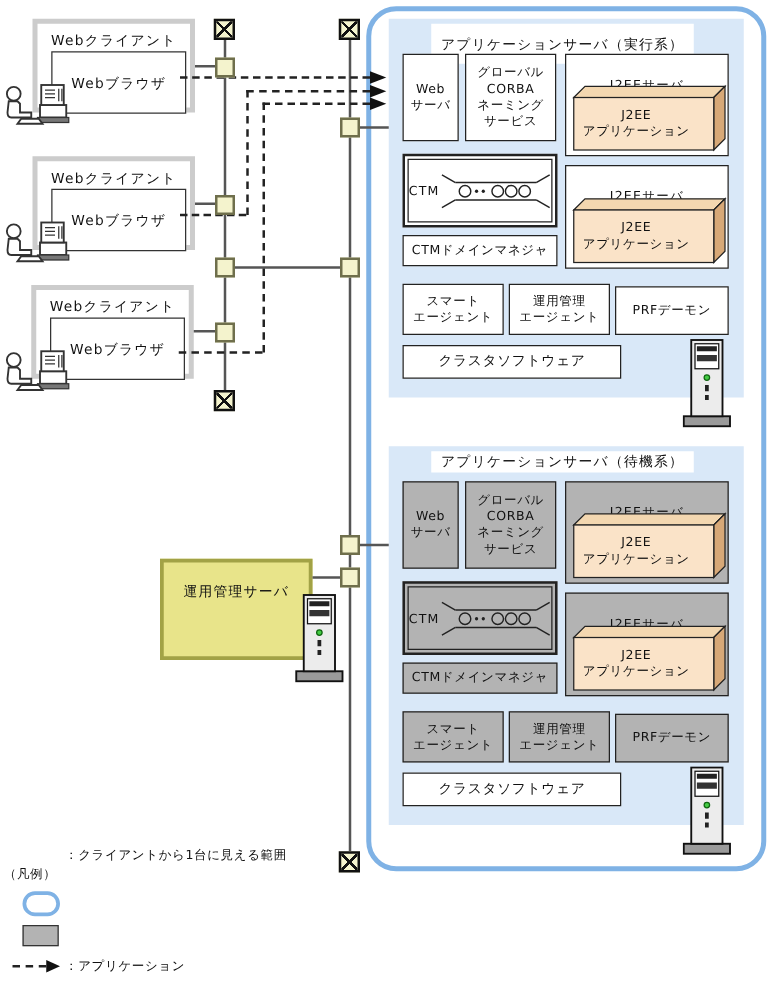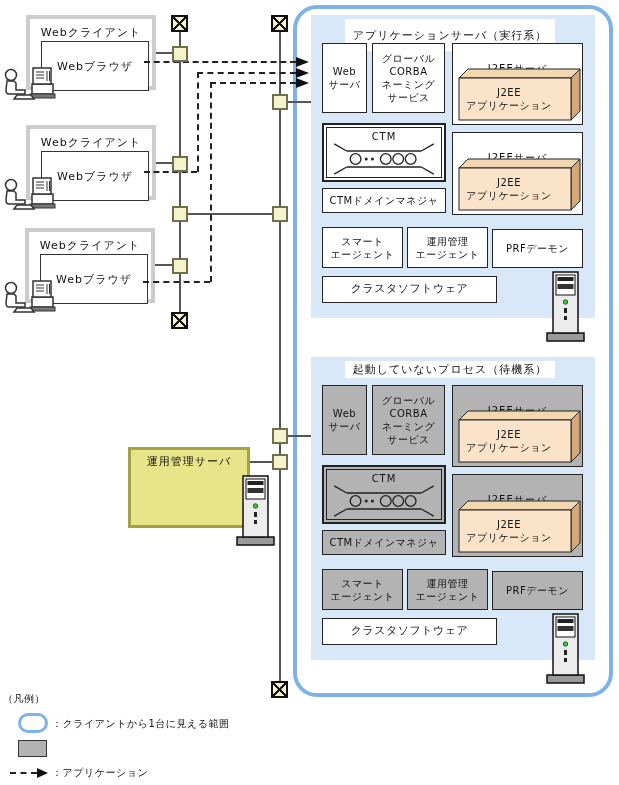--- a/index.html
+++ b/index.html
@@ -17,30 +17,30 @@
   .gray{background:#b3b3b3;}
   
   .j2ee{display:block;text-align:center;}
   .j2ee-label{font-size:10px;margin-top:5px;letter-spacing:1px;}
   .j2ee-svg{position:absolute;left:0;top:0;}
   .j2ee-app{position:absolute;left:6px;top:34px;width:100px;height:42px;display:flex;align-items:center;
             justify-content:center;font-size:10px;white-space:pre-line;letter-spacing:0.5px;line-height:1.3;}
   
   .ctm-outer{border:2px solid #222;display:block;}
   .ctm-inner{position:absolute;left:2px;top:2px;right:2px;bottom:2px;border:1px solid #222;display:flex;
-             flex-direction:column;align-items:center;justify-content:flex-start;}
+             flex-direction:row;align-items:center;justify-content:flex-start;}
   .ctm-label{font-size:10px;margin-top:2px;letter-spacing:1px;}
   
   .client{position:absolute;box-sizing:border-box;border:4px solid #ccc;background:#fff;z-index:2;}
   .client-title{text-align:center;font-size:11px;padding-top:6px;letter-spacing:1px;}
   .client-inner{position:absolute;left:11px;top:22px;width:106px;height:48px;border:1px solid #333;background:#fff;
                 display:flex;align-items:center;justify-content:center;font-size:11px;letter-spacing:1px;}
   
   .mgmt{position:absolute;box-sizing:border-box;border:3px solid #a2a246;background:#e8e48a;z-index:2;}
-  .mgmt-title{text-align:center;font-size:11px;padding-top:4px;letter-spacing:1px;}
+  .mgmt-title{text-align:center;font-size:11px;padding-top:16px;letter-spacing:1px;}
   .mgmt-inner{position:absolute;left:7px;top:23px;width:104px;height:39px;border:1px solid #222;background:#fff;
               display:flex;align-items:center;justify-content:center;font-size:11px;text-align:center;
               white-space:pre-line;font-family:"DejaVu Sans Mono","Liberation Mono",monospace;line-height:1.4;}
   
   .hline{position:absolute;height:2px;background:#555;z-index:3;}
   .vline{position:absolute;width:2px;background:#555;z-index:3;}
   .dash-h{position:absolute;border-top:2px dashed #222;z-index:3;}
   .dash-v{position:absolute;border-left:2px dashed #222;z-index:3;}
   .arr{position:absolute;width:0;height:0;border-top:5px solid transparent;border-bottom:5px solid transparent;
        border-left:13px solid #111;z-index:4;}
@@ -119,21 +119,21 @@
   </div>
 
   <div class="box" style="left:322px;top:227px;width:81px;height:41px;">スマート
 エージェント</div>
   <div class="box" style="left:407px;top:227px;width:81px;height:41px;">運用管理
 エージェント</div>
   <div class="box" style="left:492px;top:229px;width:91px;height:39px;">PRFデーモン</div>
   <div class="box" style="left:322px;top:276px;width:175px;height:27px;font-size:11px;">クラスタソフトウェア</div>
 
   <div class="panel" style="left:311px;top:357px;width:284px;height:303px;"></div>
-  <div class="ptitle" style="left:345px;top:361px;width:210px;height:17px;">起動していないプロセス（待機系）</div>
+  <div class="ptitle" style="left:345px;top:361px;width:210px;height:17px;">アプリケーションサーバ（待機系）</div>
 
   <div class="box gray" style="left:322px;top:385px;width:45px;height:70px;">Web
 サーバ</div>
   <div class="box gray" style="left:372px;top:385px;width:73px;height:70px;">グローバル
 CORBA
 ネーミング
 サービス</div>
 
   <div class="box j2ee gray" style="left:452px;top:385px;width:131px;height:82px;">
     <div class="j2ee-label">J2EEサーバ</div>
@@ -305,20 +305,20 @@
     <rect x="10" y="4" width="19" height="20" fill="#fff" stroke="#111" stroke-width="1"></rect>
     <rect x="11.5" y="6" width="16" height="4" fill="#222"></rect>
     <rect x="11.5" y="13" width="16" height="5" fill="#333"></rect>
     <circle cx="19.5" cy="31" r="2.2" fill="#44cc44" stroke="#116611" stroke-width="1"></circle>
     <rect x="18" y="37" width="3" height="5" fill="#222"></rect>
     <rect x="18" y="45" width="3" height="4" fill="#222"></rect>
   </svg>
 
   <div class="lg-text" style="left:3px;top:692px;">（凡例）</div>
   <div class="lg-pill" style="left:18px;top:713px;"></div>
-  <div class="lg-text" style="left:52px;top:717px;">：クライアントから1台に見える範囲</div>
+  <div class="lg-text" style="left:52px;top:677px;">：クライアントから1台に見える範囲</div>
   <div class="lg-gray" style="left:18px;top:740px;"></div>
   <div class="lg-text" style="left:52px;top:736px;margin-top:48px;">：起動していないプロセス</div>
   <div class="dash-h" style="left:10px;top:772px;width:27px;"></div>
   <div class="arr" style="left:37px;top:768px;border-top-width:5px;border-bottom-width:5px;border-left-width:11px;"></div>
   <div class="lg-text" style="left:52px;top:766px;">：アプリケーション</div>
 
 </div>
 
 </body></html>

